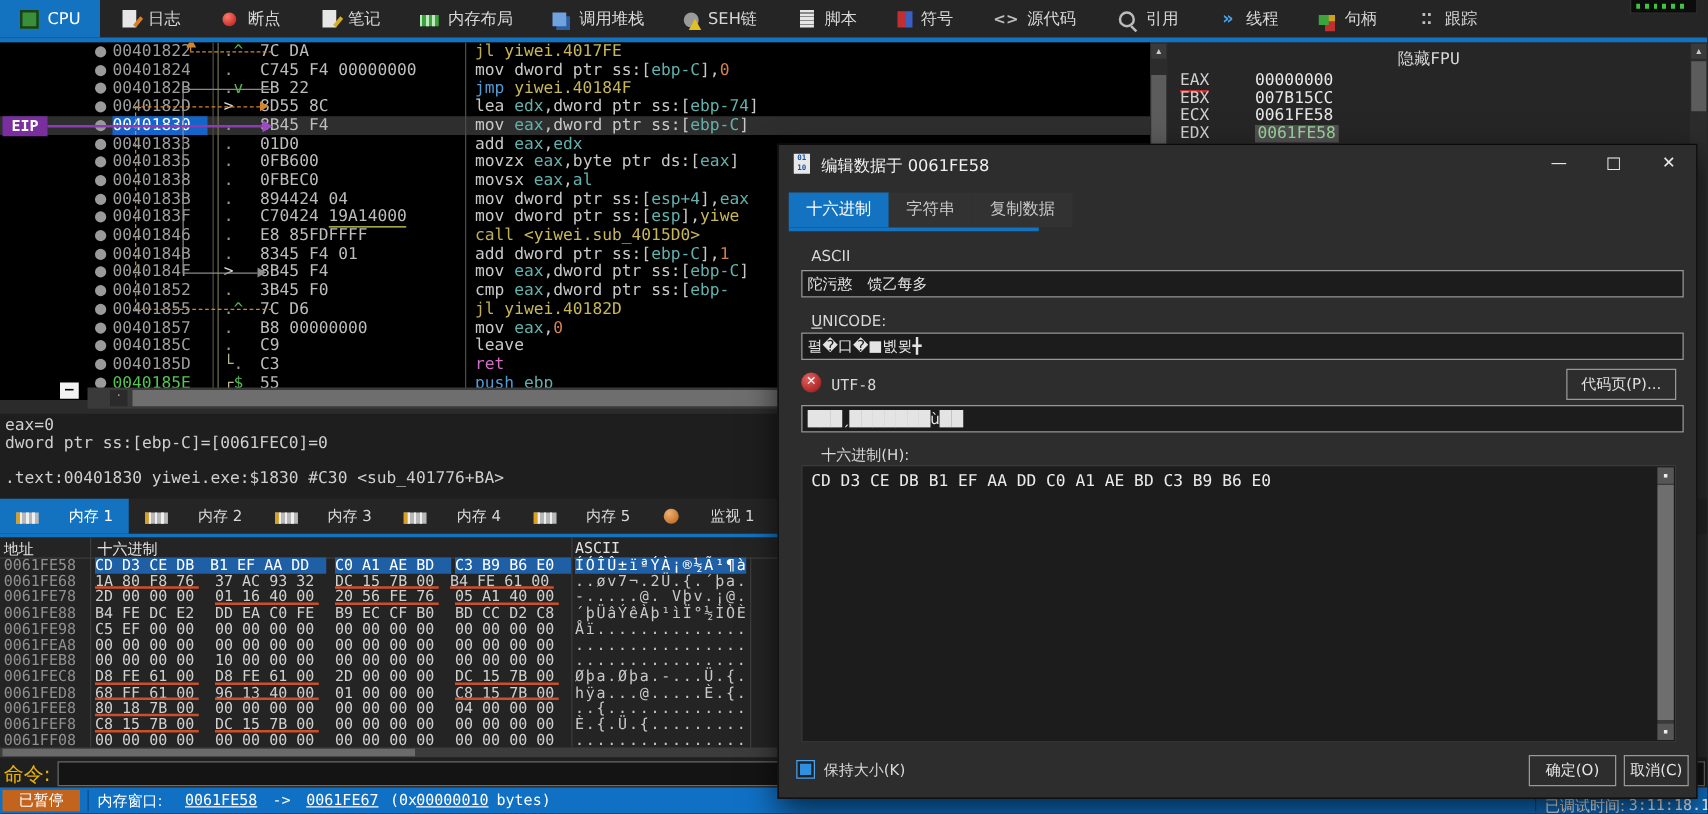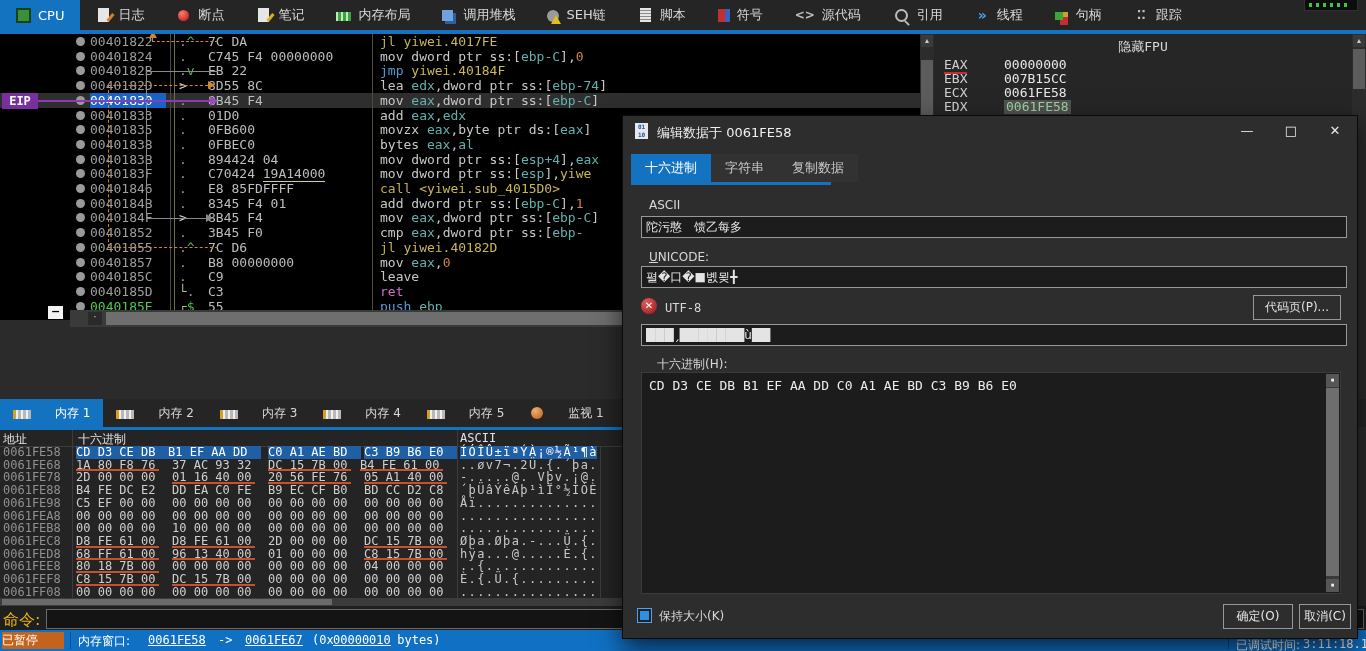--- a/index.html
+++ b/index.html
@@ -111,21 +111,21 @@
   .mrow .asc.sel{background:#1e5fa6;color:#fff}
   .vline{position:absolute;top:0;bottom:10px;width:1px;background:#3c3c3c}
   #dump-hscroll{position:absolute;left:0;top:168px;width:622px;height:8px;background:#3c3c3c}
   #dump-hscroll .thumb{position:absolute;left:2px;top:1px;width:330px;height:6px;background:#6a6a6a}
 
   
   #cmdrow{position:absolute;left:0;top:606px;width:1366px;height:24px;background:#1f1f1f}
   #cmdrow .lbl{position:absolute;left:3px;top:4px;color:#eab308;font-size:16px}
   #cmdrow input{position:absolute;left:46px;top:3px;width:1312px;height:16px;background:#141414;border:1px solid #6a6a6a;color:#ddd;font-size:12px}
   #statusbar{position:absolute;left:0;top:630px;width:1366px;height:21px;background:#1070c4;color:#fff;font-size:12px}
-  #statusbar .badge{position:absolute;left:2px;top:2px;width:62px;height:17px;background:#c2641d;line-height:17px}
+  #statusbar .badge{position:absolute;left:2px;top:2px;width:62px;height:17px;background:#c2641d;text-align:center;line-height:17px}
   #statusbar .t{position:absolute;top:3px;white-space:pre}
   #statusbar .lnk{text-decoration:underline}
   #statusbar .sep{position:absolute;left:70px;top:2px;width:1px;height:17px;background:#0a4c86}
   #statusbar .sep2{position:absolute;left:1228px;top:2px;width:1px;height:17px;background:#0a4c86}
 
   
   #dialog{position:absolute;left:622px;top:115px;width:734px;height:522px;background:#2d2d2d;
     border:1px solid #0a0a0a;box-shadow:0 10px 24px rgba(0,0,0,.65);z-index:10;font-size:12px;color:#d8d8d8}
   #dlg-title{position:absolute;left:0;top:0;width:100%;height:30px}
   #dlg-title .txt{position:absolute;left:34px;top:8px;font-size:13px;color:#f0f0f0}
@@ -273,21 +273,21 @@
           <span class="addr">00401835</span>
           <span class="pfx"><span class="">.</span></span>
           <span class="bytes">0FB600</span>
           <span class="instr"><span class="">movzx</span><span> </span><span class="tk-reg">eax</span><span>,</span><span>byte</span><span> </span><span>ptr</span><span> </span><span>ds:</span><span>[</span><span class="tk-reg">eax</span><span>]</span></span>
         </div>
         <div class="drow" style="top: 102.9px;">
           <span class="dot"></span>
           <span class="addr">00401838</span>
           <span class="pfx"><span class="">.</span></span>
           <span class="bytes">0FBEC0</span>
-          <span class="instr"><span class="">bytes</span><span> </span><span class="tk-reg">eax</span><span>,</span><span class="tk-reg">al</span></span>
+          <span class="instr"><span class="">movsx</span><span> </span><span class="tk-reg">eax</span><span>,</span><span class="tk-reg">al</span></span>
         </div>
         <div class="drow" style="top: 117.6px;">
           <span class="dot"></span>
           <span class="addr">0040183B</span>
           <span class="pfx"><span class="">.</span></span>
           <span class="bytes">894424 04</span>
           <span class="instr"><span class="">mov</span><span> </span><span>dword</span><span> </span><span>ptr</span><span> </span><span>ss:</span><span>[</span><span class="tk-reg">esp+4</span><span>]</span><span>,</span><span class="tk-reg">eax</span></span>
         </div>
         <div class="drow" style="top: 132.3px;">
           <span class="dot"></span>
@@ -386,20 +386,26 @@
   <div id="minusbox">−</div>
   <div id="dis-hscroll">
     <div class="btn">·</div>
     <div class="thumb"></div>
   </div>
   <div id="dis-vscroll">
     <div class="btn">▴</div>
     <div class="thumb"></div>
   </div>
 
+  <div id="infopane" class="mono">
+      <div>eax=0</div>
+      <div>dword ptr ss:[ebp-C]=[0061FEC0]=0</div>
+      <div> </div>
+      <div>.text:00401830 yiwei.exe:$1830 #C30 &lt;sub_401776+BA&gt;</div>
+    </div>
 
   <div id="registers" class="mono">
     <div class="hdr">隐藏FPU</div>
     <div id="regrows">
         <div class="regrow" style="top: 24px;">
           <span class="rn u">EAX</span>
           <span class="rv">00000000</span>
         </div>
         <div class="regrow" style="top: 38px;">
           <span class="rn">EBX</span>

